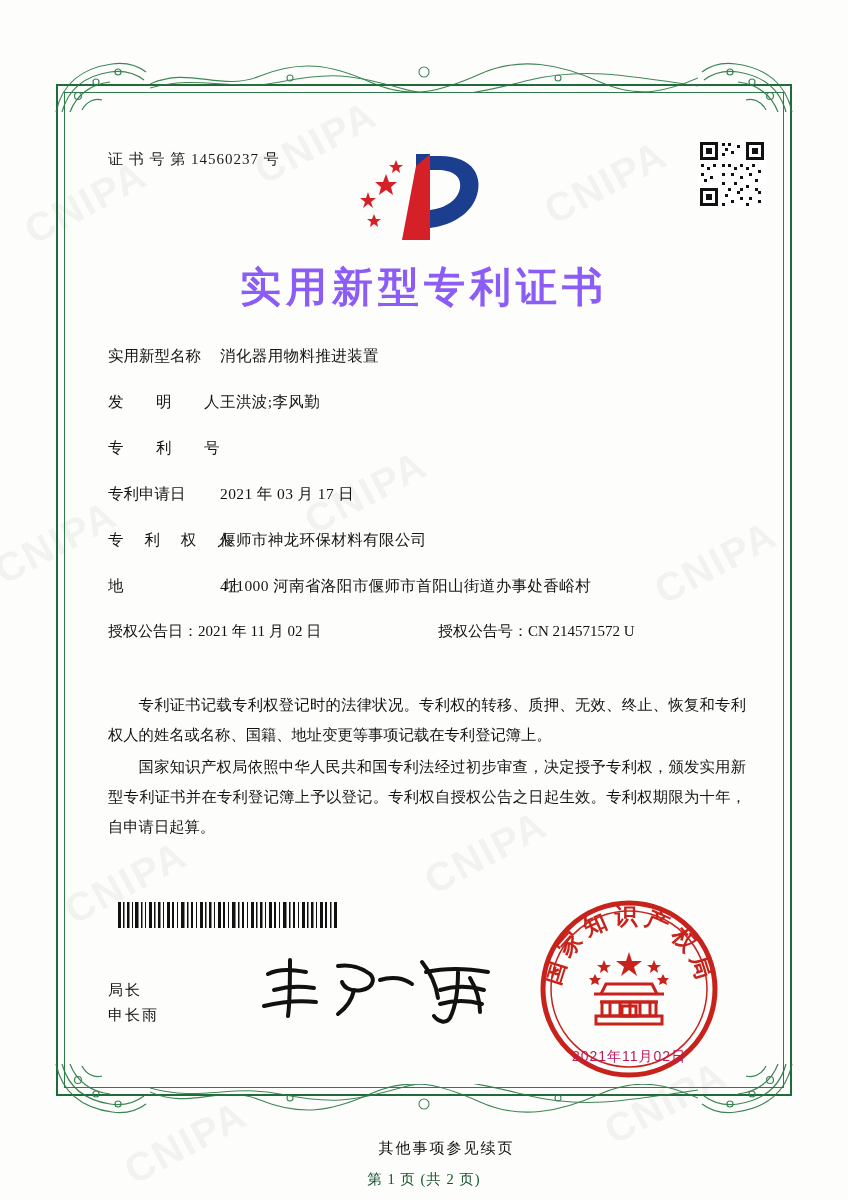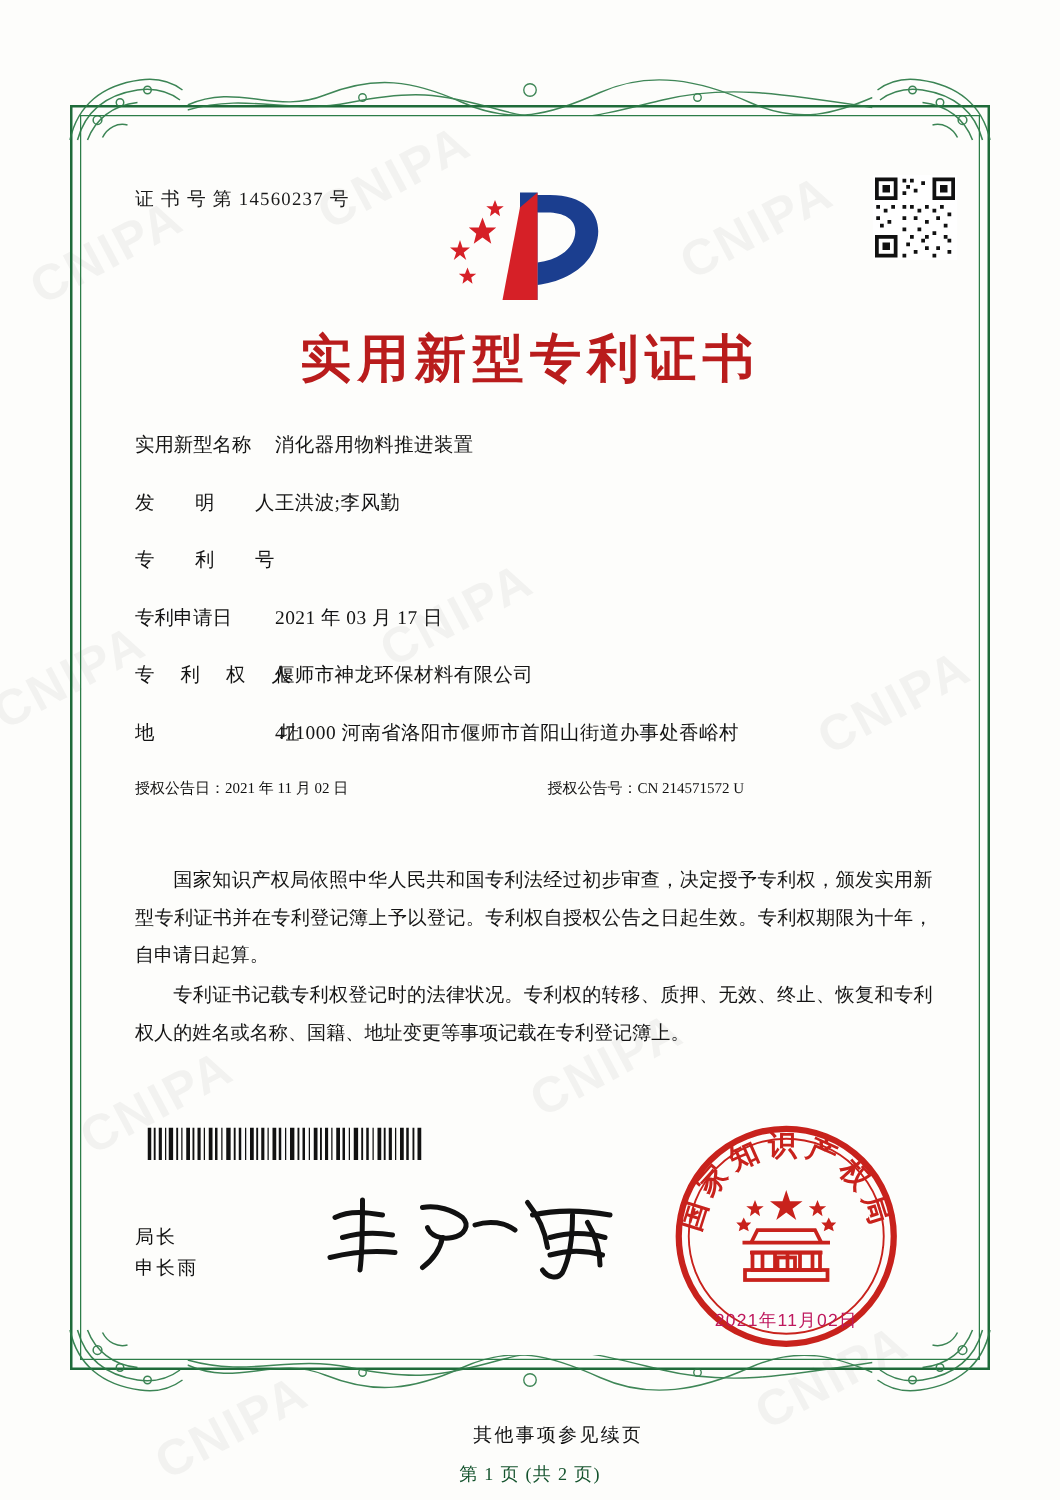--- a/index.html
+++ b/index.html
@@ -130,21 +130,21 @@
 
   .title {
     position: absolute;
     left: 0;
     right: 0;
     top: 162px;
     text-align: center;
     font-size: 41px;
     font-weight: 700;
     letter-spacing: 5px;
-    color: #b91c1c;
+    color: #8b5cf6;
     font-family: "DejaVu Serif", "Liberation Serif", serif;
   }
 
   .fields {
     position: absolute;
     left: 44px;
     top: 248px;
     width: 640px;
   }
   .field {
@@ -165,21 +165,21 @@
   .field .lbl.sp3 { letter-spacing: 8.5px; }
   .field .val {
     flex: 1;
     letter-spacing: .4px;
   }
   .field .val.mono { font-family: "Liberation Serif", serif; letter-spacing: .6px; }
 
   .field-row2 {
     display: flex;
     align-items: baseline;
-    font-size: 12px;
+    font-size: 15px;
     margin-bottom: 10px;
   }
   .field-row2 .c1 { width: 330px; flex: 0 0 330px; }
   .field-row2 .c2 { flex: 1; }
 
   .para {
     font-size: 15.3px;
     line-height: 30px;
     color: #141414;
     text-align: justify;
@@ -468,22 +468,22 @@
           <span>授权公告日：</span><span>2021 年 11 月 02 日</span>
         </div>
         <div class="c2">
           <span>授权公告号：</span><span>CN 214571572 U</span>
         </div>
       </div>
 
     </div>
 
     <div class="paras">
+      <p class="para">专利证书记载专利权登记时的法律状况。专利权的转移、质押、无效、终止、恢复和专利权人的姓名或名称、国籍、地址变更等事项记载在专利登记簿上。</p>
       <p class="para">国家知识产权局依照中华人民共和国专利法经过初步审查，决定授予专利权，颁发实用新型专利证书并在专利登记簿上予以登记。专利权自授权公告之日起生效。专利权期限为十年，自申请日起算。</p>
-      <p class="para">专利证书记载专利权登记时的法律状况。专利权的转移、质押、无效、终止、恢复和专利权人的姓名或名称、国籍、地址变更等事项记载在专利登记簿上。</p>
     </div>
 
     <div class="barcode">
       <svg viewBox="0 0 222 26" preserveAspectRatio="none">
         <g fill="#111">
           <rect x="0" y="0" width="3" height="26"></rect>
             <rect x="5" y="0" width="1.5" height="26"></rect>
           <rect x="9" y="0" width="2.5" height="26"></rect>
             <rect x="14" y="0" width="1" height="26"></rect>
           <rect x="17" y="0" width="3.5" height="26"></rect>

